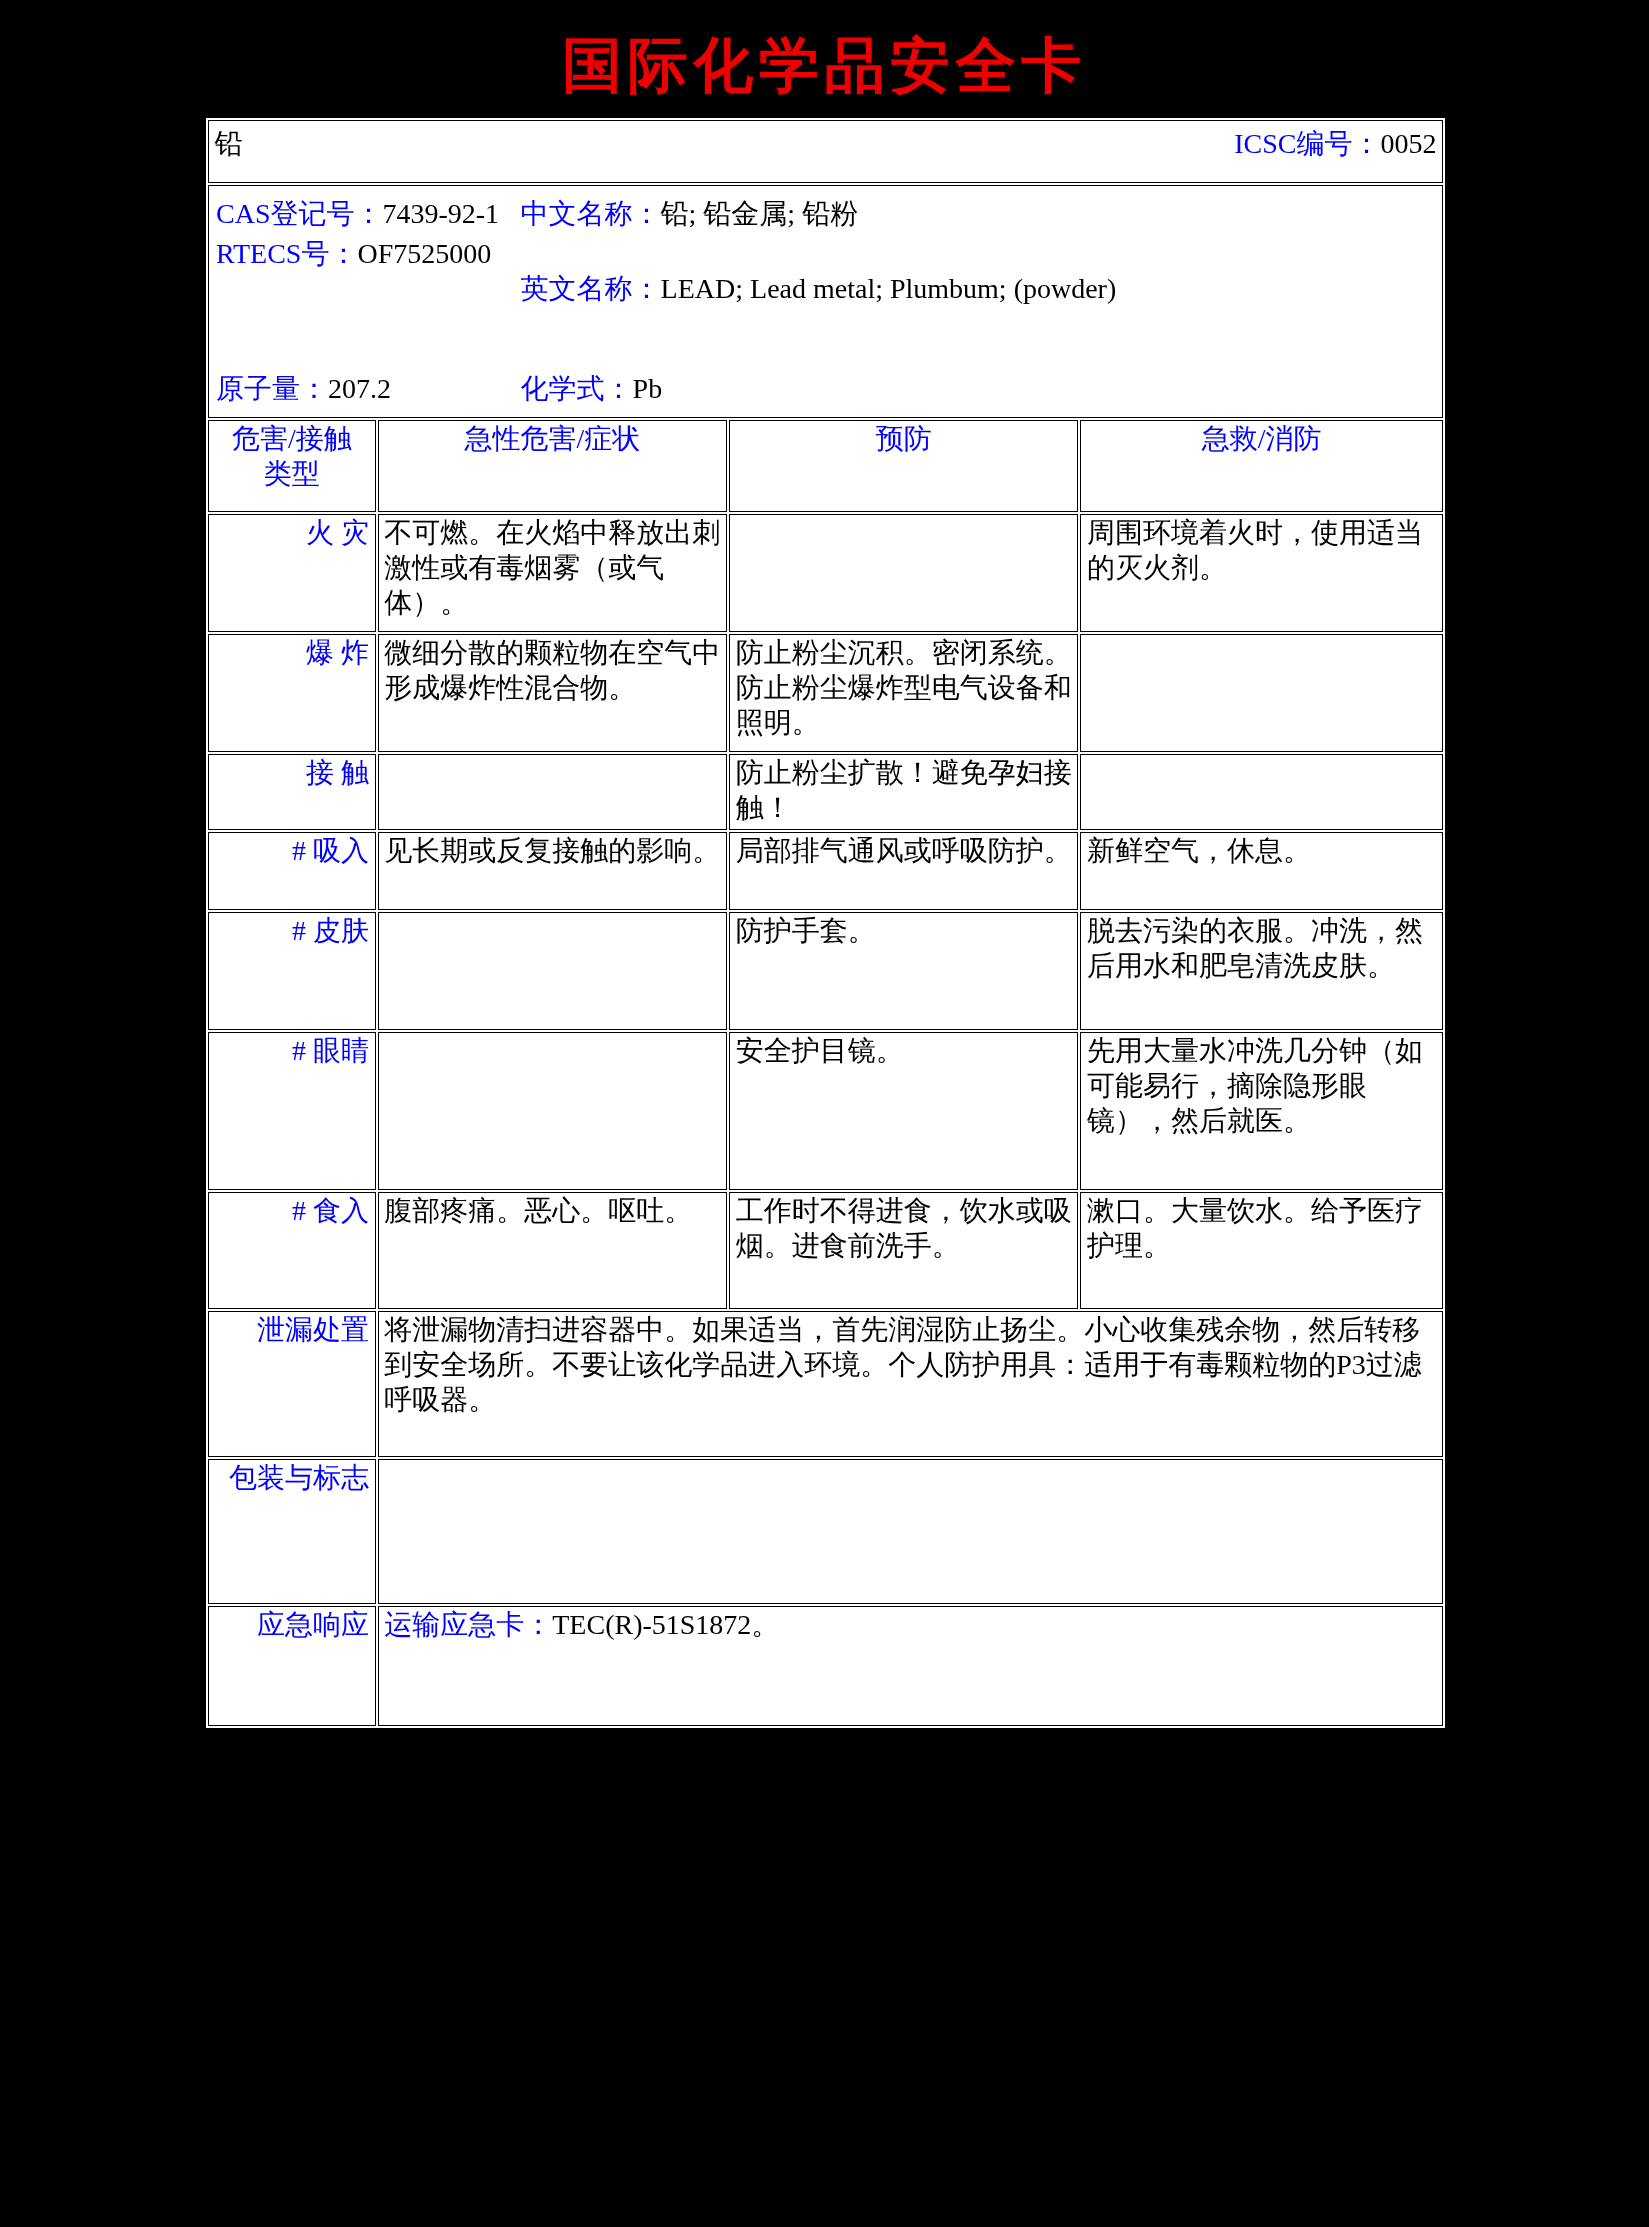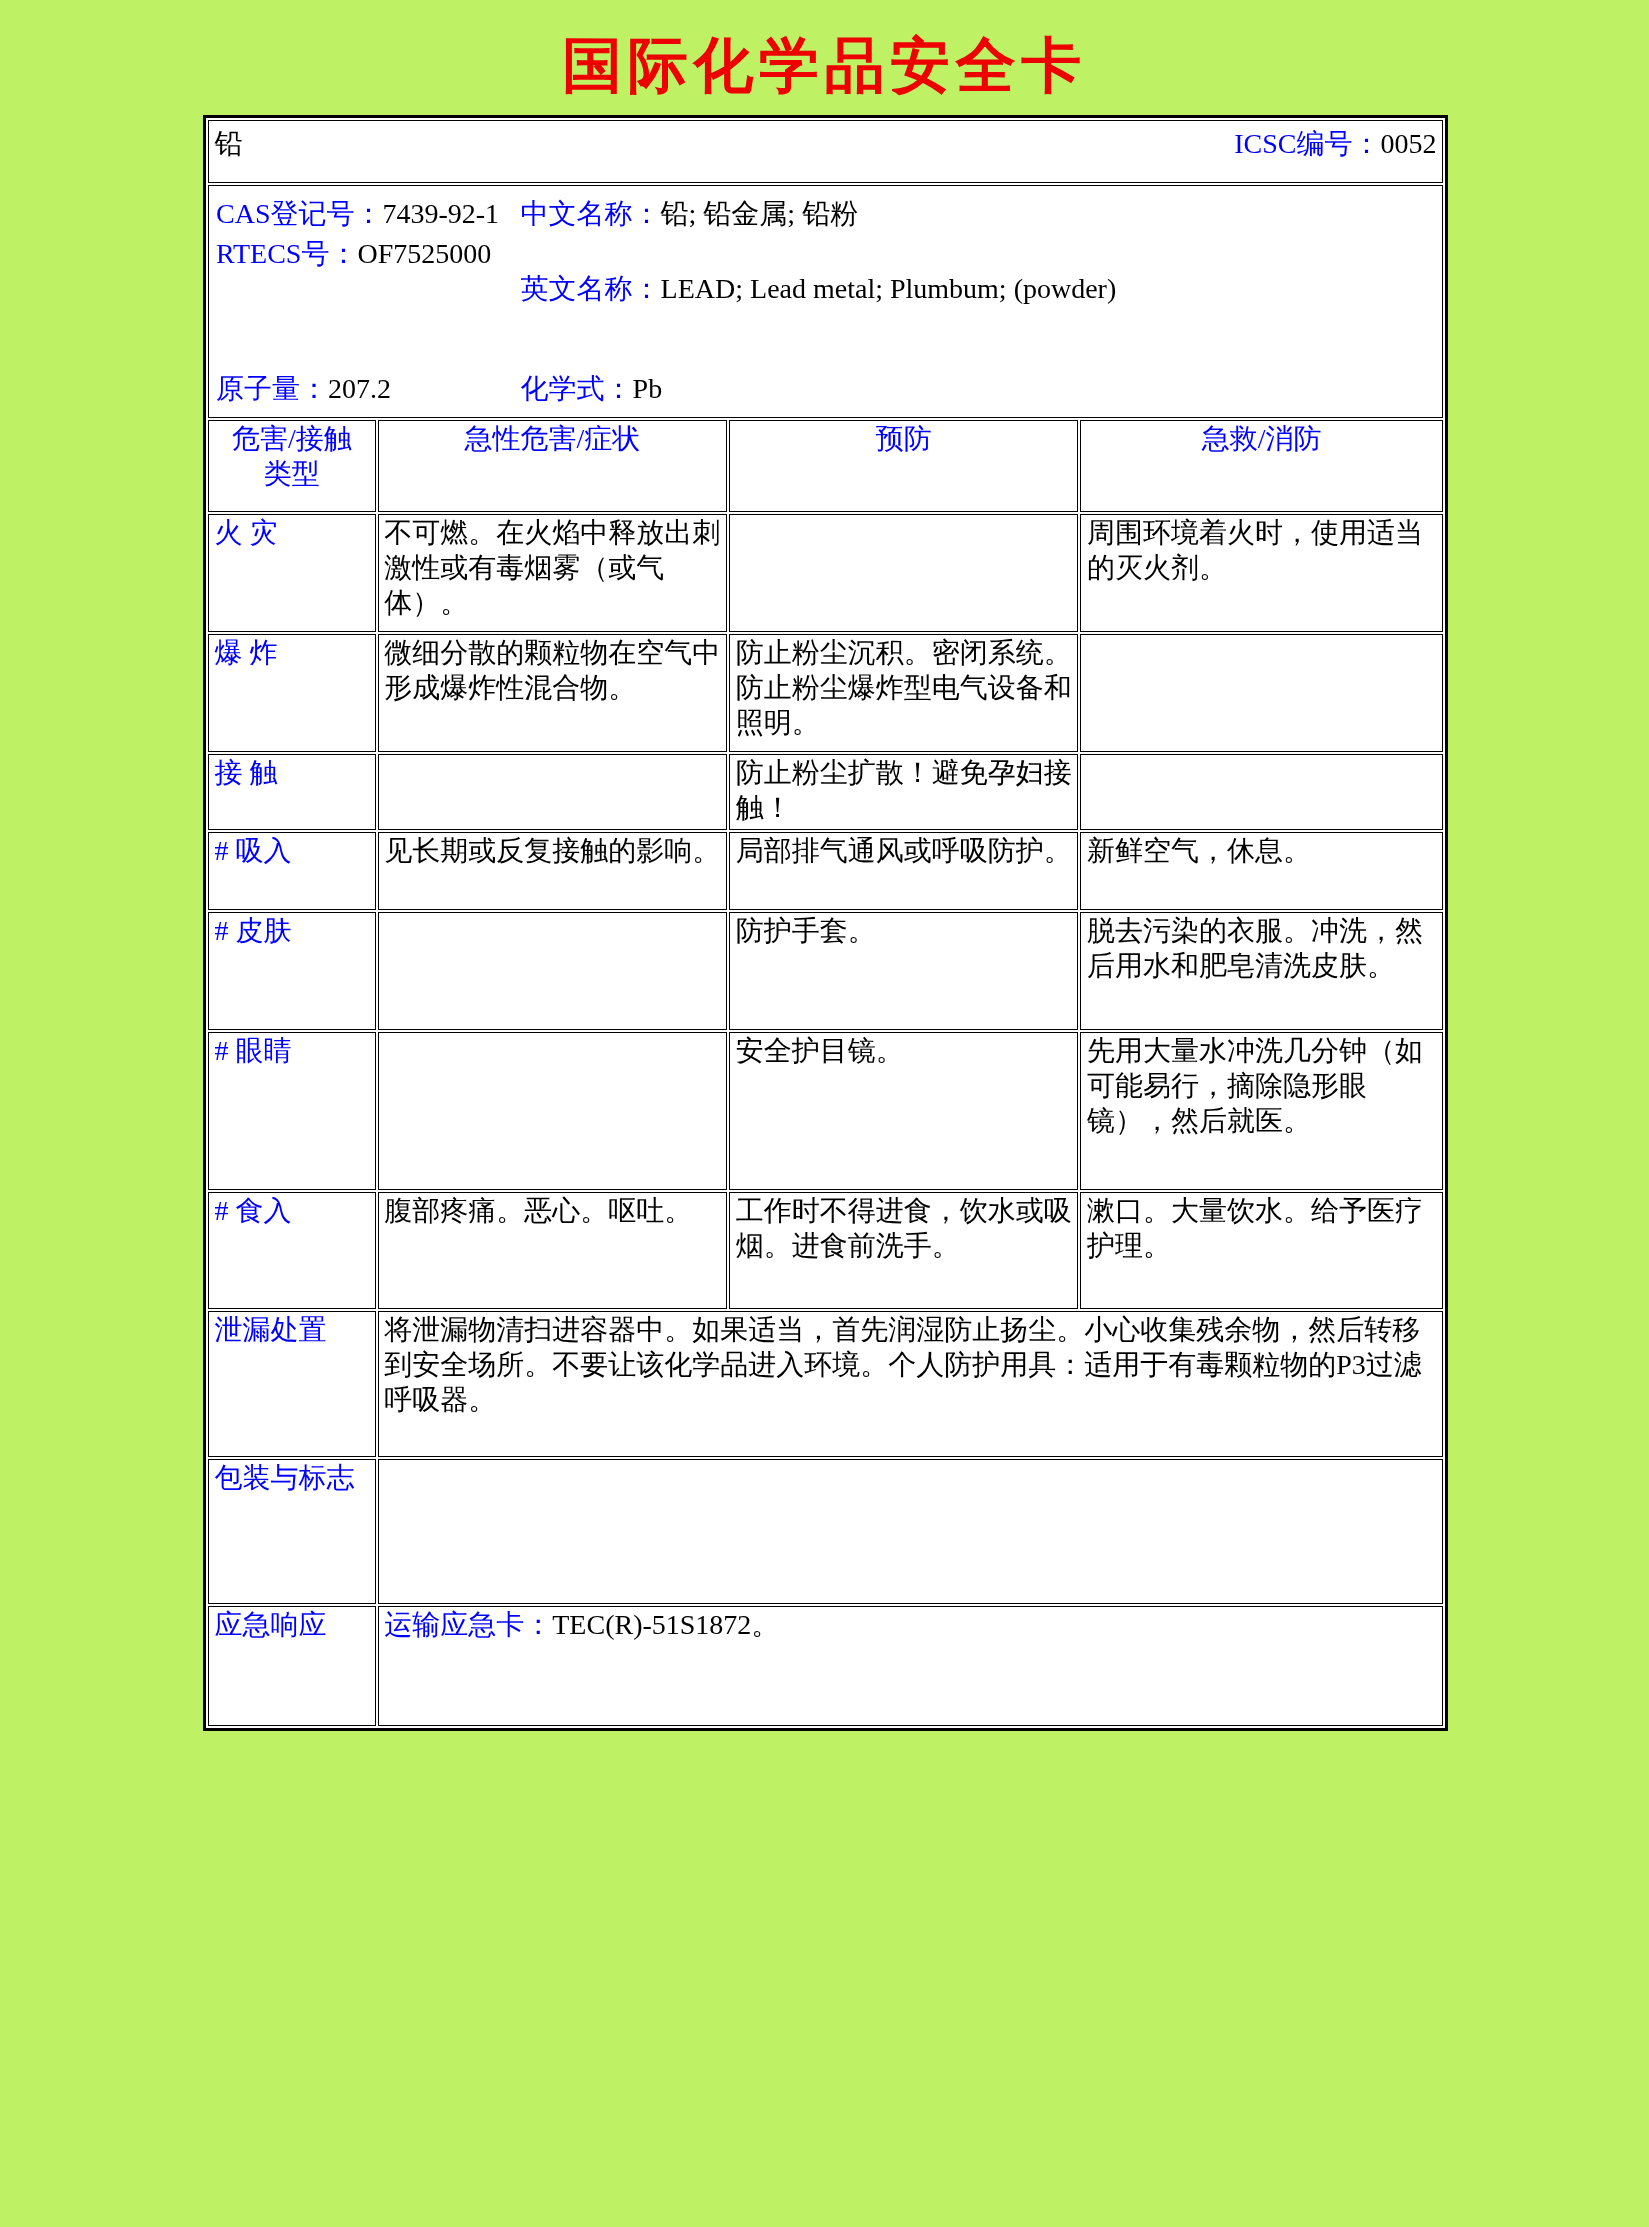--- a/index.html
+++ b/index.html
@@ -1,19 +1,19 @@
 <!DOCTYPE html>
 <html style="font-size:11px"><head>
 <meta charset="utf-8">
 <style>
   html,body{margin:0;padding:0;background:#ffffff;}
   .page{
     position:relative;
     width:1649px;height:2227px;
-    background:#bef264;
+    background:#000000;
     font-family:"Liberation Serif","DejaVu Serif",serif;
     color:#000000;
     font-size:28px;
   }
   .title{
     position:absolute;
     top:26.4px;left:0;width:100%;
     margin:0;
     text-align:center;
     color:#ee0000;
@@ -36,21 +36,21 @@
     border:1.4px solid #000000;
     background:#ffffff;
     vertical-align:top;
     padding:1.4px 5.6px;
     line-height:1.24;
     overflow:hidden;
   }
   .blue{color:#0000ff;}
   td.lbl{
     vertical-align:middle;
-    text-align:left;
+    text-align:right;
     color:#0000ff;
     padding:1.4px 1.4px;
   }
   td.colhead{
     vertical-align:middle;
     text-align:center;
     color:#0000ff;
   }
   
   .substrow{

